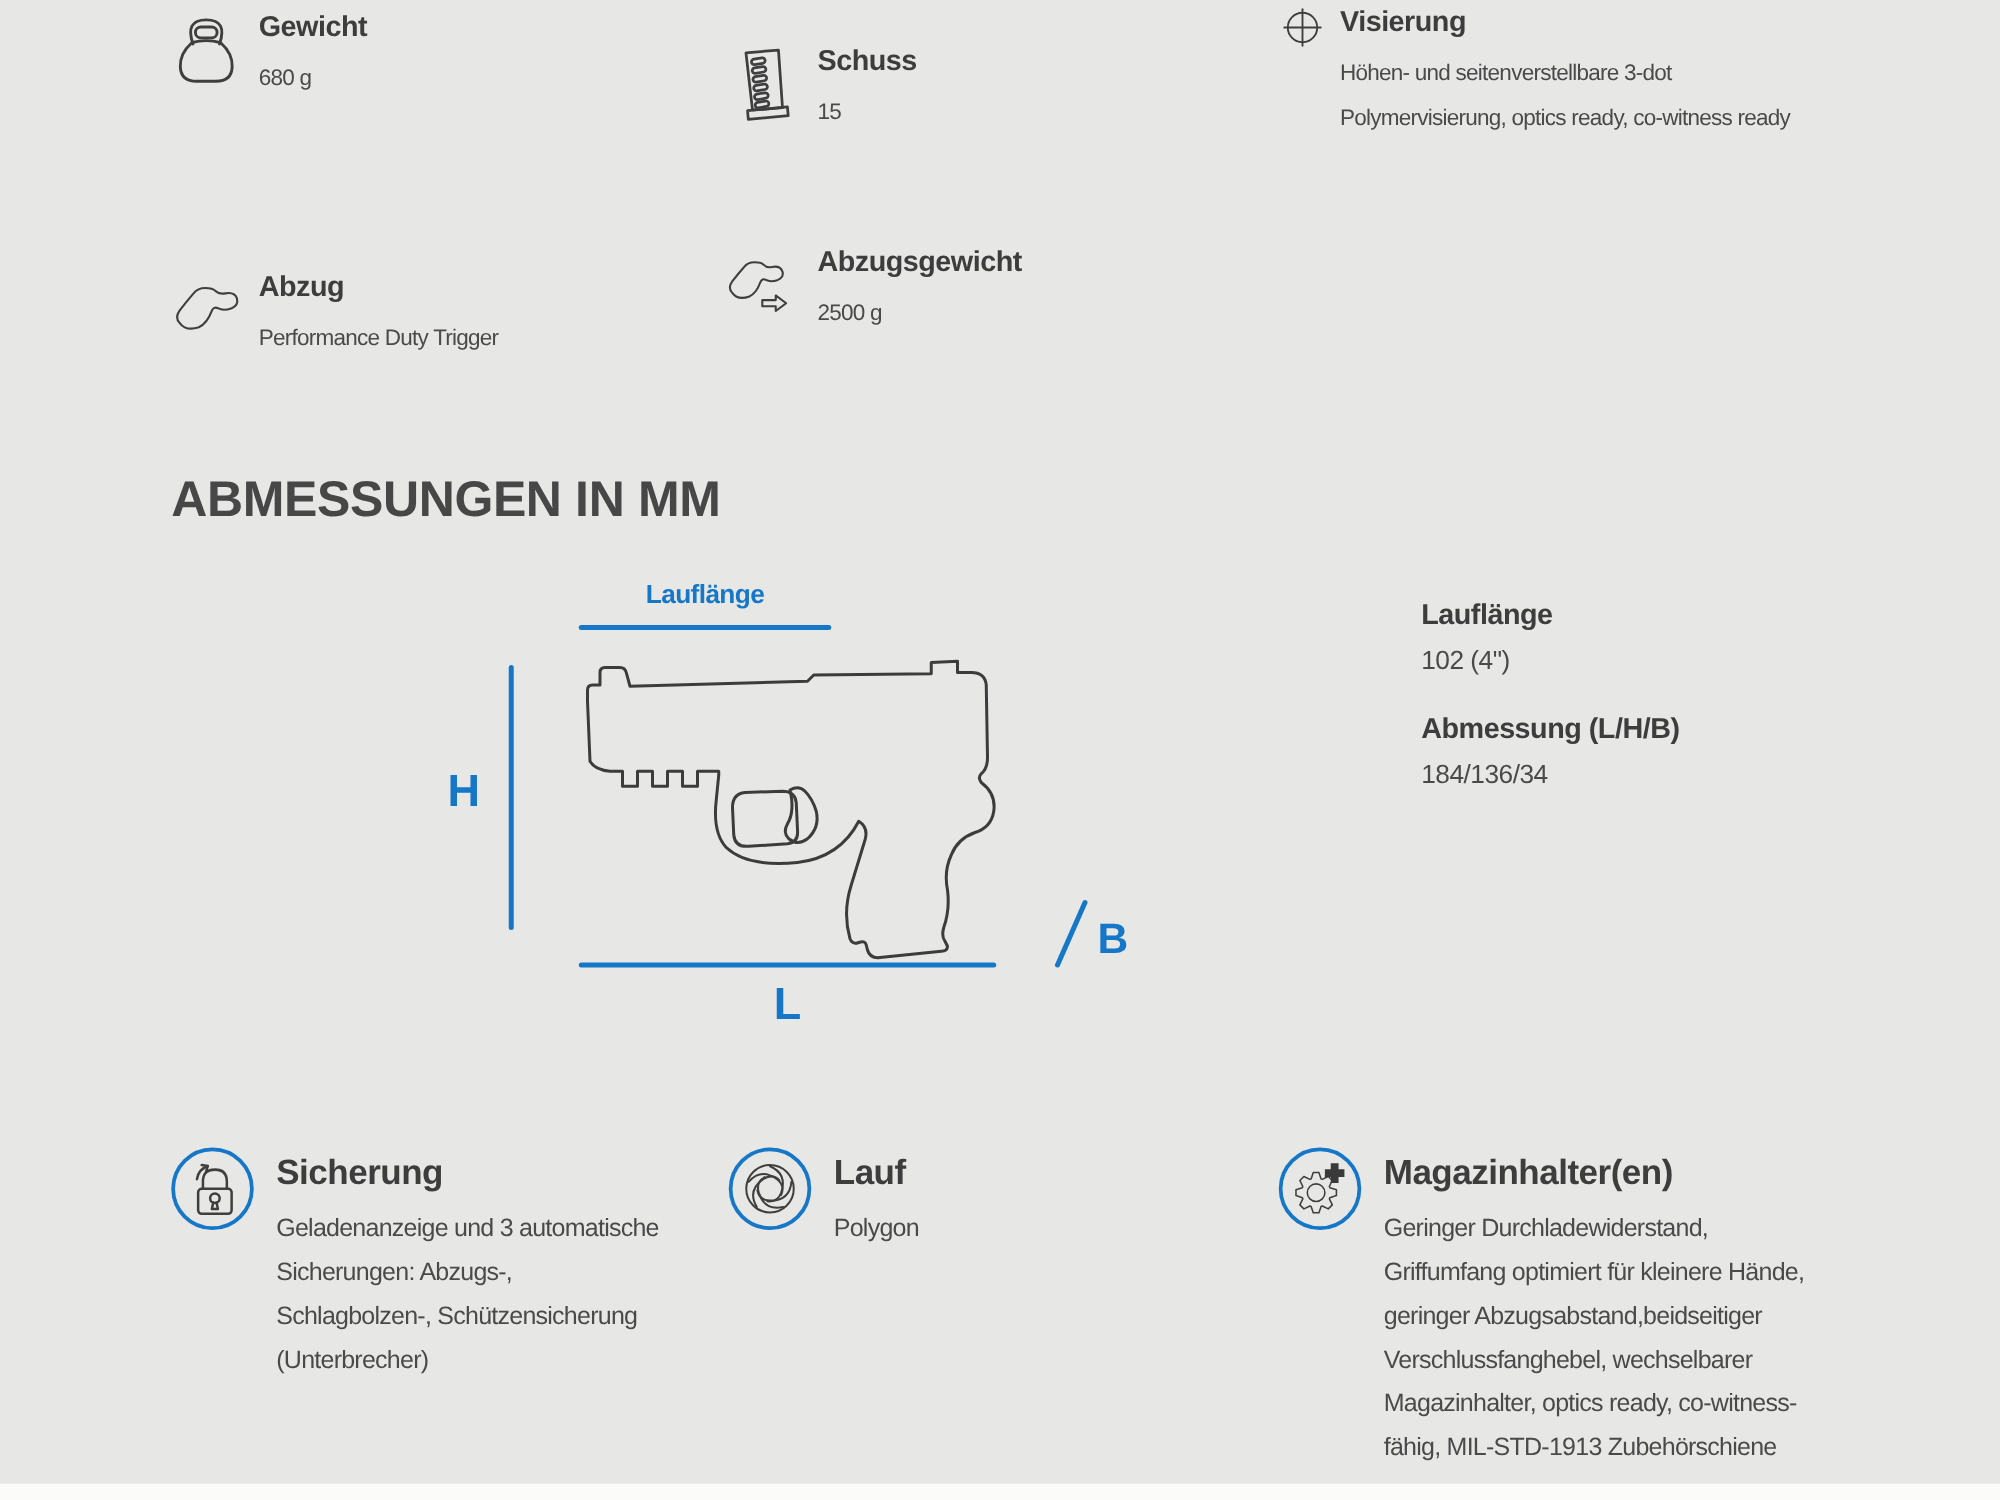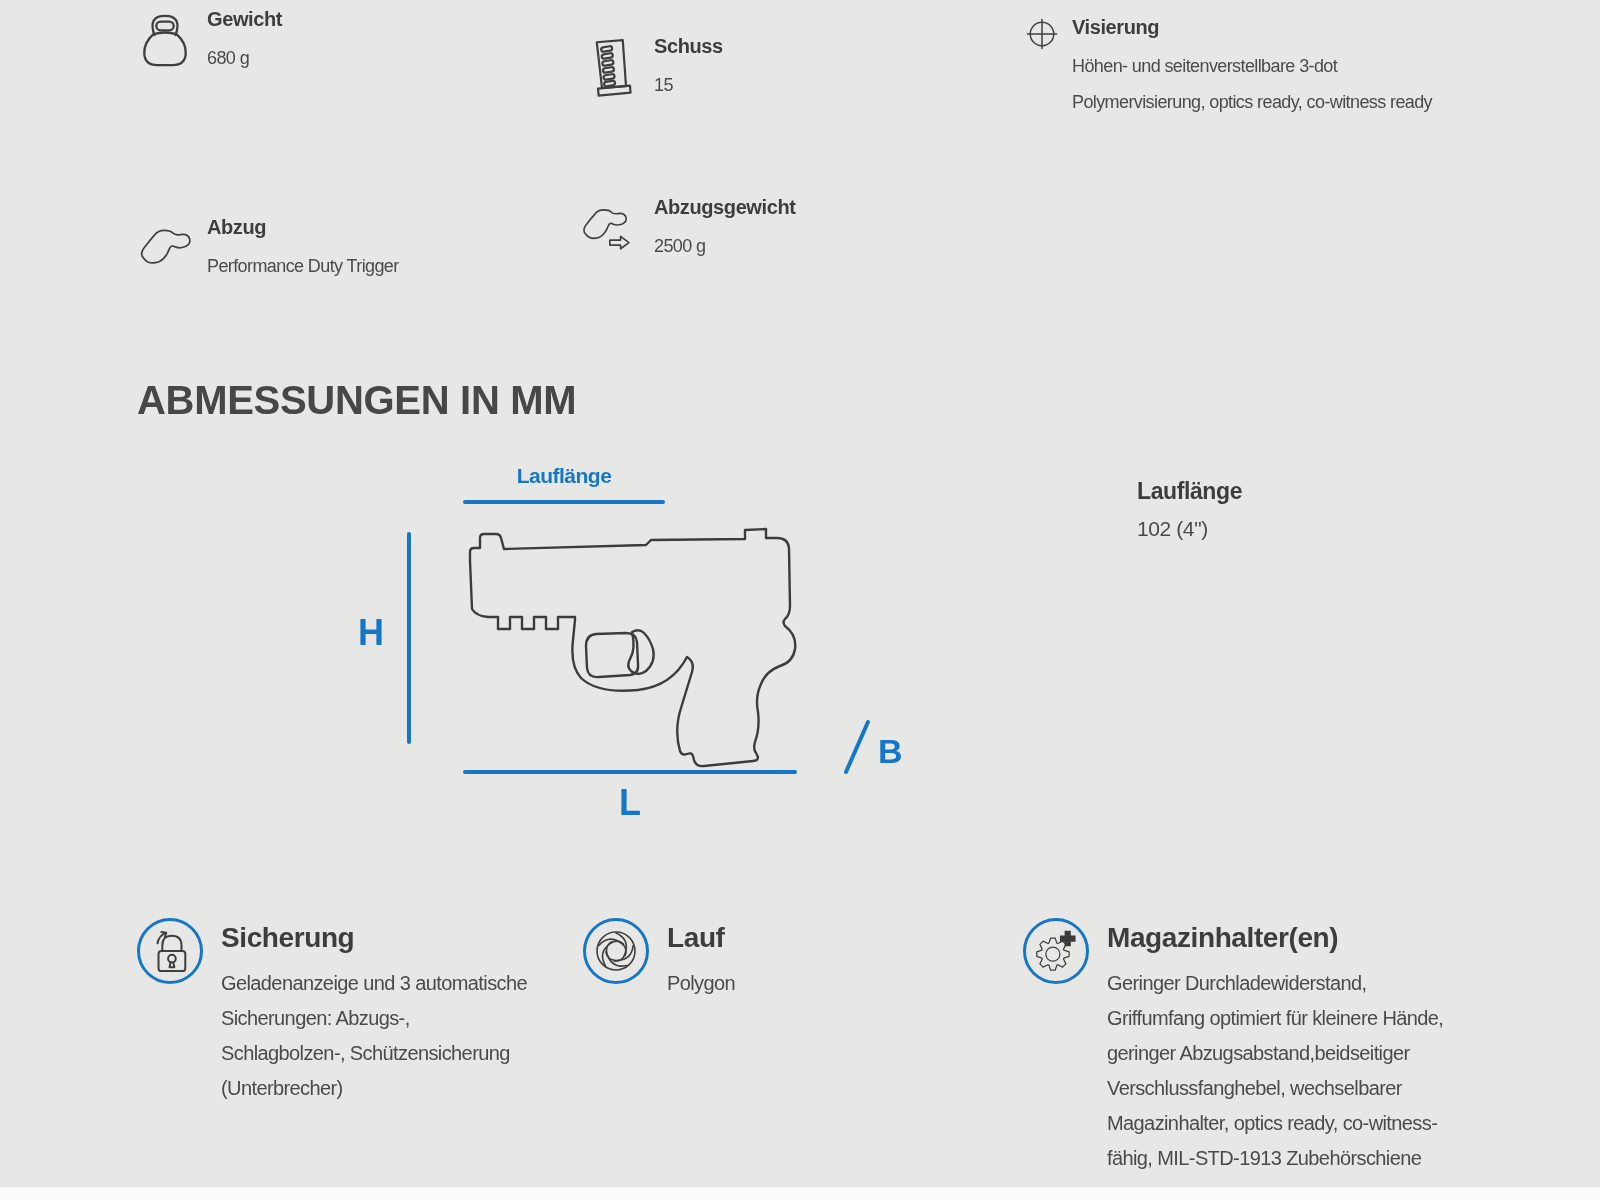--- a/index.html
+++ b/index.html
@@ -11,21 +11,21 @@
   html,body{margin:0;padding:0;background:#fff;}
   .page{
     position:relative;width:1600px;height:1200px;background:var(--bg);
     font-family:"Liberation Sans",sans-serif;overflow:hidden;color:var(--ink);
   }
   .bottom-strip{position:absolute;left:0;bottom:0;width:100%;height:13px;background:#fbfbfa;}
 
   
   .spec{position:absolute;display:flex;align-items:flex-start;}
   .icon-box{flex:0 0 auto;display:flex;justify-content:center;}
-  .spec-text h3{margin:0;font-size:20px;font-weight:700;color:var(--ink);letter-spacing:-0.4px;font-stretch:condensed;}
+  .spec-text h3{margin:0;font-size:23px;font-weight:700;color:var(--ink);letter-spacing:-0.4px;font-stretch:condensed;}
   .spec-val{margin-top:9px;font-size:18px;color:var(--body);letter-spacing:-0.6px;line-height:36px;font-stretch:condensed;}
 
   
   .heading{position:absolute;left:137px;top:378px;font-size:40px;font-weight:800;color:#474747;letter-spacing:-0.3px;font-stretch:condensed;}
 
   
   .diagram{position:absolute;left:330px;top:440px;width:660px;height:410px;}
   .dim-line{position:absolute;background:var(--accent);border-radius:2px;}
   .dim-label{position:absolute;color:var(--accent);font-weight:800;}
   #label-barrel{left:133px;top:24px;width:202px;text-align:center;font-size:21px;letter-spacing:-0.5px;}
@@ -88,21 +88,21 @@
           <rect x="13.7" y="45.6" width="11" height="4.4" rx="2.2"></rect>
         </g>
       </svg>
     </div>
     <div class="spec-text">
       <h3>Schuss</h3>
       <div class="spec-val">15</div>
     </div>
   </div>
 
-  <div class="spec" style="left:1026px;top:16px;">
+  <div class="spec" style="left:1026px;top:4px;">
     <div class="icon-box" style="width:32px;margin-right:14px;margin-top:2px;">
       <svg width="32" height="32" viewBox="0 0 34 34">
         <circle class="stroke thin" cx="17" cy="17" r="12.5"></circle>
         <line class="stroke thin" x1="17" y1="1.5" x2="17" y2="32.5"></line>
         <line class="stroke thin" x1="1.5" y1="17" x2="32.5" y2="17"></line>
       </svg>
     </div>
     <div class="spec-text" style="width:372px;">
       <h3>Visierung</h3>
       <div class="spec-val">Höhen- und seitenverstellbare 3-dot Polymervisierung, optics ready, co-witness ready</div>
@@ -172,20 +172,24 @@
         <path d="M 174 116 Q 181 112 186 117 Q 192 123 195 133 Q 198 146 188 155 Q 180 161 173 155 Q 168 150 172 143 Q 178 133 174 116 Z"></path>
       </g>
     </svg>
   </div>
 
   <div class="dim-details">
     <div class="dim-item">
       <h3>Lauflänge</h3>
       <div class="dim-val">102 (4")</div>
     </div>
+    <div class="dim-item">
+      <h3>Abmessung (L/H/B)</h3>
+      <div class="dim-val">184/136/34</div>
+    </div>
   </div>
 
   <div class="feat" style="left:137px;top:918px;">
     <div class="feat-circle">
       <svg width="44" height="46" viewBox="0 0 46 48">
         <g class="stroke" style="stroke-width:2.1">
           <path d="M15 24 L 15 18 Q 15 8 25 8 Q 35 8 35 18 L 35 24"></path>
           <rect x="11" y="24" width="28" height="21" rx="3"></rect>
           <circle cx="25" cy="32" r="4"></circle>
           <path d="M23.6 35.5 L 22.5 41 L 27.5 41 L 26.4 35.5"></path>

